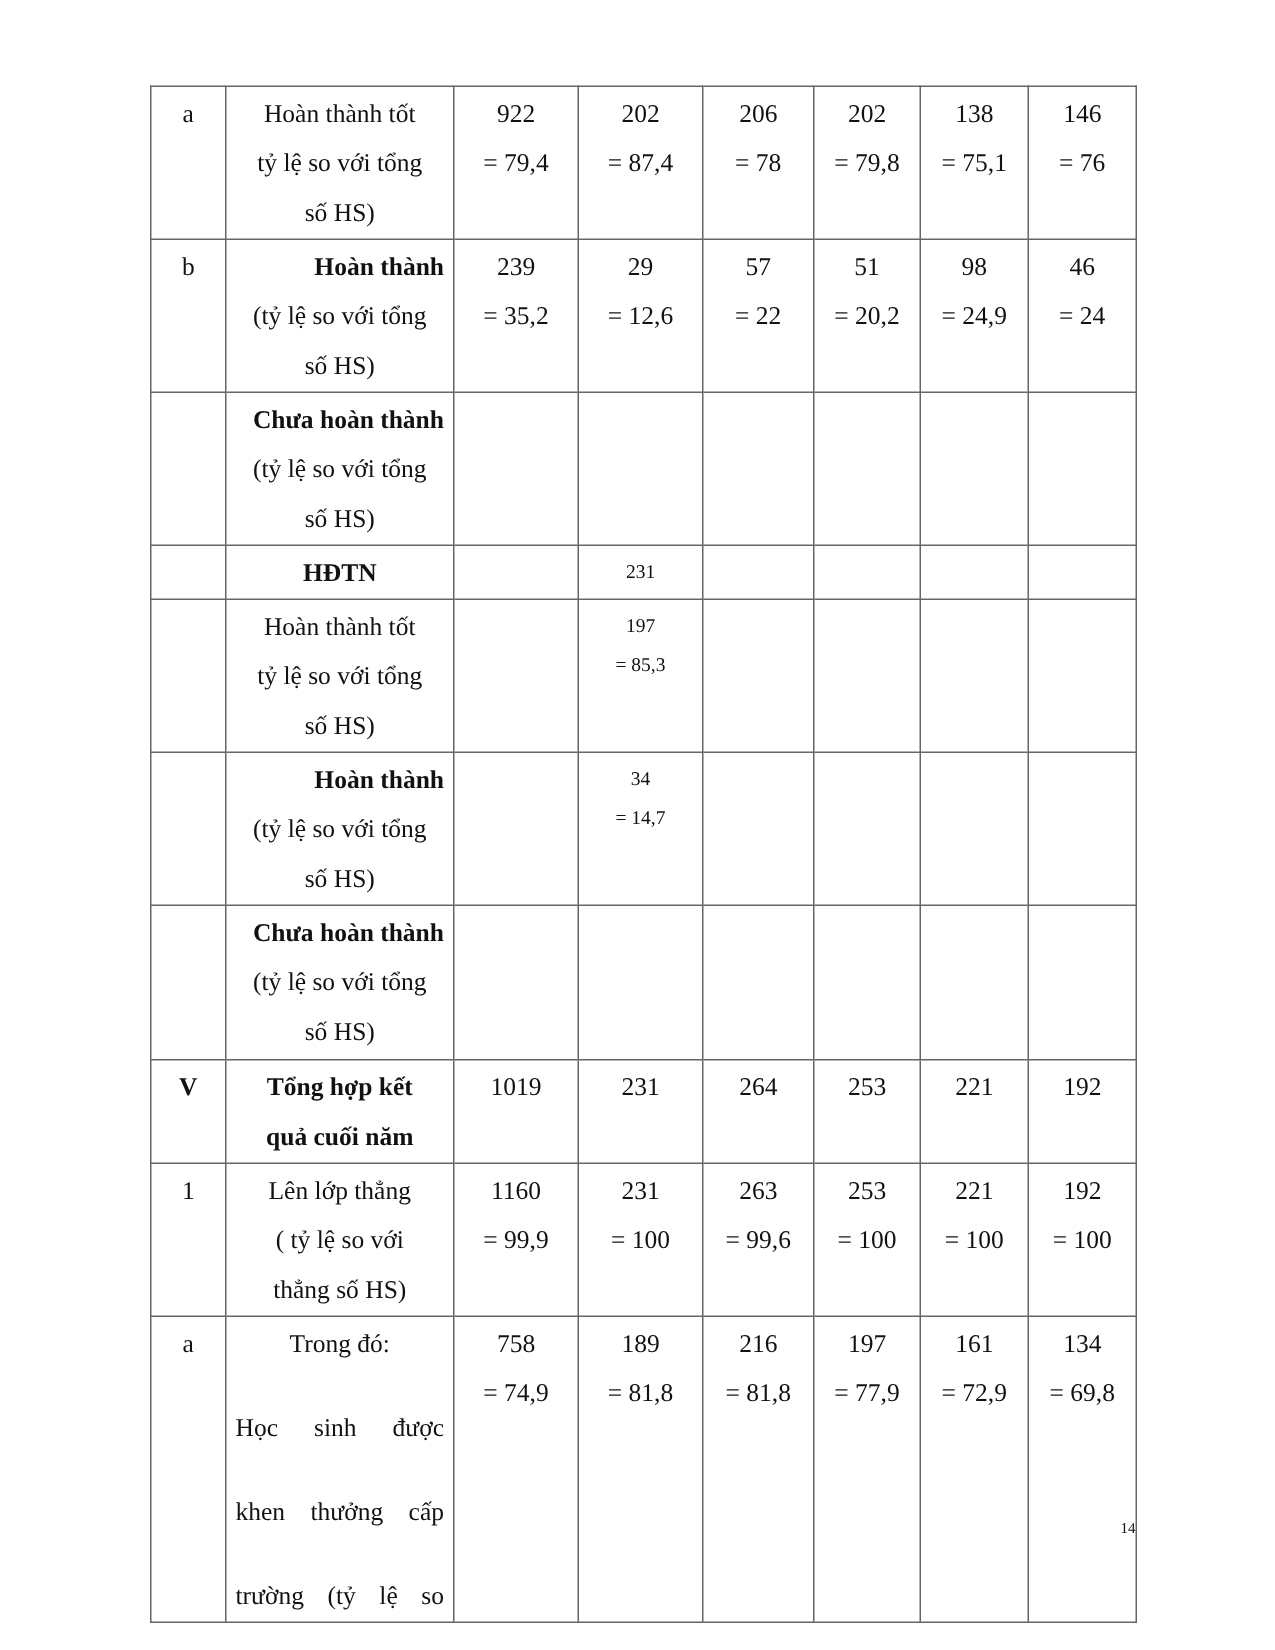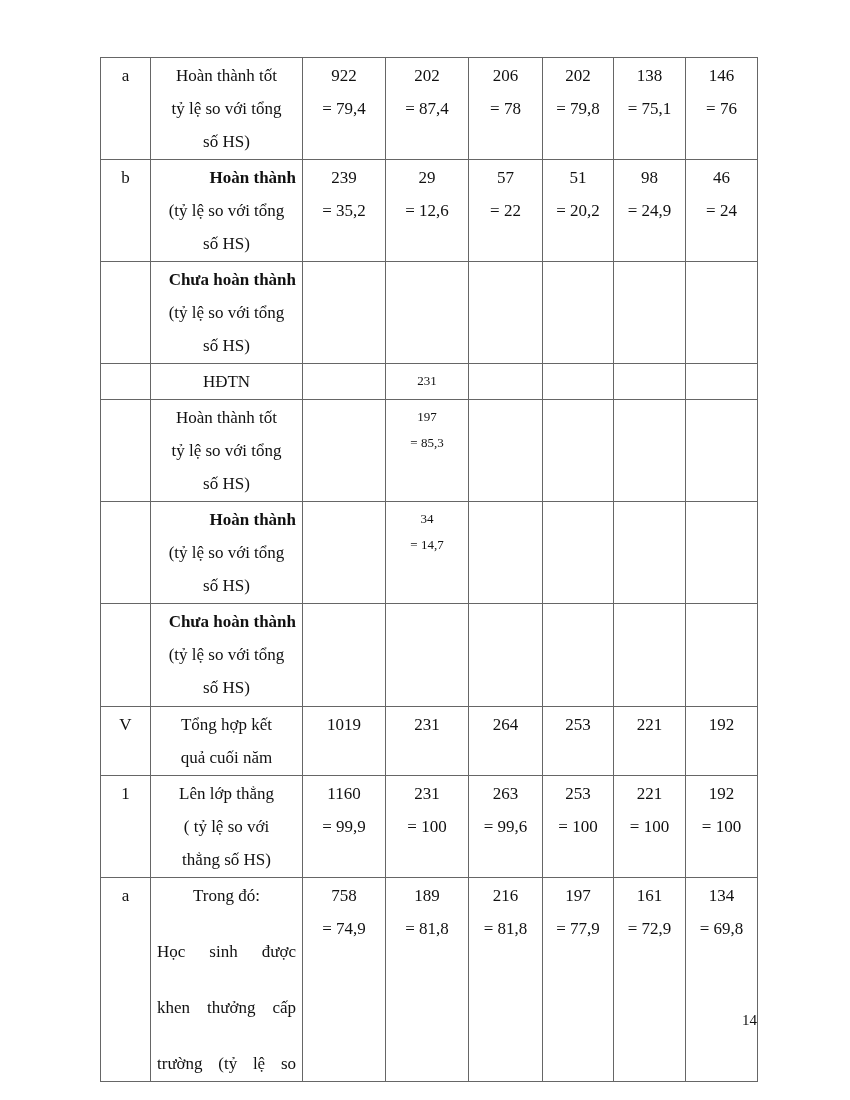--- a/index.html
+++ b/index.html
@@ -24,32 +24,32 @@
     vertical-align:top;
     padding:1px 6px;
     font-size:17px;
     line-height:33px;
     overflow:hidden;
     box-sizing:border-box;
   }
   td.no-cell{text-align:center;padding:1px 2px;}
   td.value-cell{text-align:center;padding:1px 3px;}
   td.value-cell.small{font-size:13px;line-height:26px;padding-top:4px;}
-  .bold{font-weight:normal;}
+  .bold{font-weight:bold;}
   .line{white-space:nowrap;}
   .a-l{text-align:right;font-weight:bold;}
   .a-c{text-align:center;}
   .a-j{text-align:justify;text-align-last:justify;white-space:normal;margin-top:23px;}
   .page-number{
     position:absolute;
     top:1010px;
     left:0;
     width:757px;
     text-align:right;
-    font-size:15px;
+    font-size:10px;
     line-height:20px;
   }
 </style>
 </head>
 <body>
 
 <div class="page">
 
   <table class="report">
     <colgroup>

